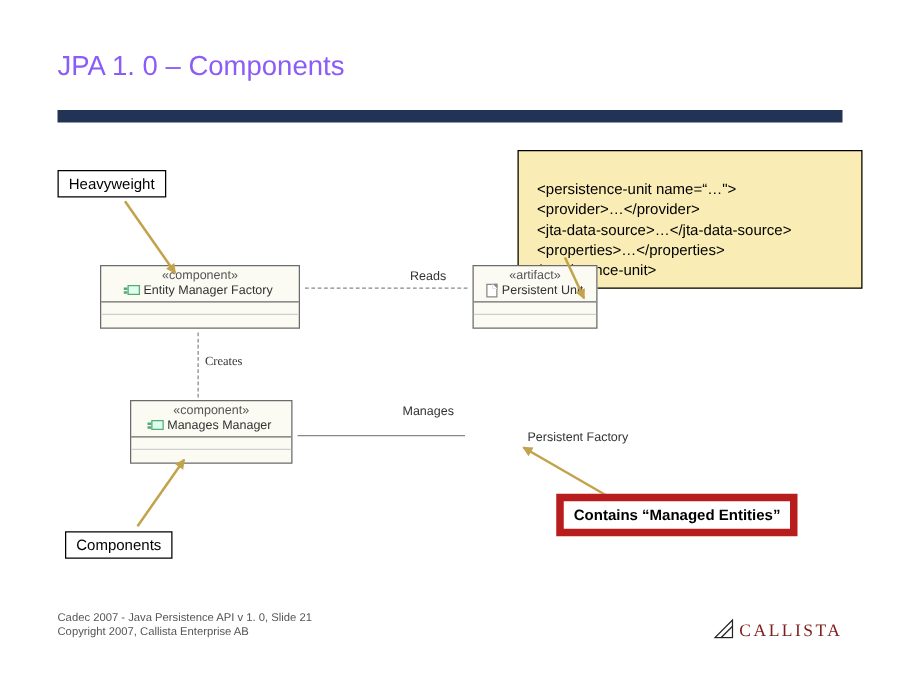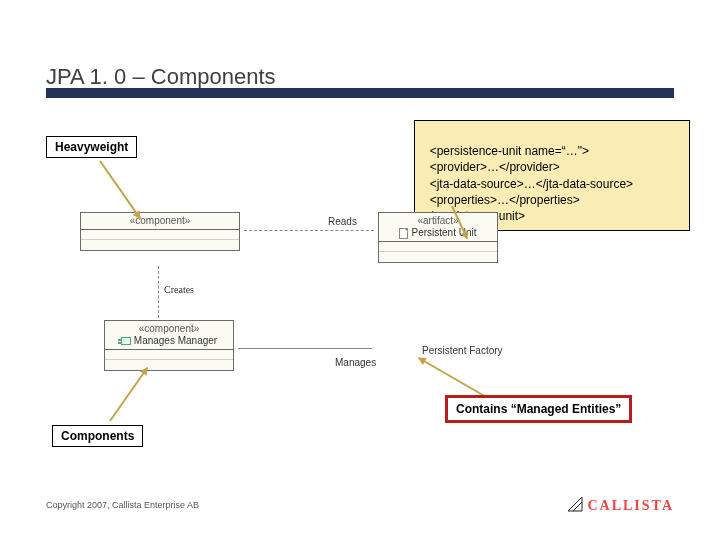--- a/index.html
+++ b/index.html
@@ -8,53 +8,53 @@
     width: 720px;
     height: 540px;
     font-family: Verdana, Arial, sans-serif;
     background: #fff;
     position: relative;
     overflow: hidden;
   }
   .title {
     position: absolute;
     left: 46px;
-    top: 64px;
+    top: 40px;
     font-size: 22px;
-    color: #404040;
+    color: #8b5cf6;
   }
   .rule {
     position: absolute;
     left: 46px;
     top: 88px;
     width: 628px;
     height: 10px;
     background: #223355;
   }
   .callout {
     position: absolute;
     border: 1px solid #000;
     background: #fff;
     padding: 3px 8px;
     font-size: 12px;
-    font-weight: bold;
+    font-weight: normal;
   }
   .xmlbox {
     position: absolute;
     background: #f9ecb5;
     border: 1px solid #000;
     padding: 6px 8px;
     font-family: Arial, sans-serif;
     font-size: 12px;
     line-height: 1.35;
     white-space: pre;
   }
   .managed {
     position: absolute;
-    border: 3px solid #b91c1c;
+    border: 6px solid #b91c1c;
     background: #fff;
     padding: 4px 8px;
     font-size: 12px;
     font-weight: bold;
   }
   
   .uml {
     position: absolute;
     border: 1px solid #6b6b6b;
     background: #fbfbf4;
@@ -105,22 +105,21 @@
     color:#555;
     line-height:1.3;
   }
   .logo {
     position:absolute;
     right:46px;
     bottom:26px;
     font-family: Georgia, serif;
     font-size:14px;
     letter-spacing:2px;
-    color:#ef4444;
-    font-weight:bold;
+    color:#7f1d1d;
   }
   .logo svg { vertical-align:-2px; margin-right:4px; }
   
   .arrow {
     position:absolute;
     background:#c2a24a;
     height:2px;
     transform-origin: left center;
   }
   .arrow::after{
@@ -142,26 +141,27 @@
   <span>&lt;persistence-unit name=“…"&gt;</span>
 <span>  &lt;provider&gt;…&lt;/provider&gt;</span>
 <span>  &lt;jta-data-source&gt;…&lt;/jta-data-source&gt;</span>
 <span>  &lt;properties&gt;…&lt;/properties&gt;</span>
 <span>&lt;/persistence-unit&gt;</span>
 </div>
 
 <div class="uml" style="left:80px; top:212px; width:160px;">
   <div class="hdr">
     <div class="stereo">«component»</div>
+    <div><span class="icon"></span><span>Entity Manager Factory</span></div>
   </div>
   <div class="row"></div>
     <div class="row" style="border-bottom:none"></div>
 </div>
 
-<div class="uml" style="left:378px; top:212px; width:120px;">
+<div class="uml" style="left:378px; top:212px; width:100px;">
   <div class="hdr">
     <div class="stereo">«artifact»</div>
     <div><span class="artifact-icon"></span><span>Persistent Unit</span></div>
   </div>
   <div class="row"></div>
     <div class="row" style="border-bottom:none"></div>
 </div>
 
 <div class="uml" style="left:104px; top:320px; width:130px;">
   <div class="hdr">
@@ -169,37 +169,37 @@
     <div><span class="icon"></span><span>Manages Manager</span></div>
   </div>
   <div class="row"></div>
     <div class="row" style="border-bottom:none"></div>
 </div>
 
 <div class="plain-label" style="left:378px; top:345px;">Persistent Factory</div>
 
 <div class="plain-label" style="left:284px; top:216px;">Reads</div>
 <div class="plain-label" style="left:120px; top:284px;font-family:Liberation Serif, serif;">Creates</div>
-<div class="plain-label" style="left:278px; top:357px;margin-left:13px;">Manages</div>
+<div class="plain-label" style="left:278px; top:324px;">Manages</div>
 
 <div style="position:absolute; left:244px; top:230px; width:130px; height:0; border-top:1px dashed #888;"></div>
 <div style="position:absolute; left:158px; top:266px; height:52px; width:0; border-left:1px dashed #888;"></div>
 <div style="position:absolute; left:238px; top:348px; width:134px; height:0; border-top:1px solid #888;"></div>
 
 <div class="arrow" style="left:100px; top:160px; width:70px; transform:rotate(55deg);"></div>
 <div class="arrow" style="left:452px; top:205px; width:36px; transform:rotate(65deg);"></div>
 <div class="arrow" style="left:488px; top:397px; width:80px; transform:rotate(210deg);"></div>
 <div class="arrow" style="left:110px; top:420px; width:65px; transform:rotate(-55deg);"></div>
 
 <div class="managed" style="left:445px; top:395px;">Contains “Managed Entities”</div>
 
 <div class="callout" style="left:52px; top:425px;">Components</div>
 
 <div class="footer">
-  <br>
+  <span>Cadec 2007 - Java Persistence API v 1. 0, Slide 21</span><br>
   <span>Copyright 2007, Callista Enterprise AB</span>
 </div>
 
 <div class="logo">
   <svg width="16" height="16">
       <polygon points="1,15 15,15 15,1" fill="none" stroke="#222" stroke-width="1"></polygon>
       <line x1="6" y1="15" x2="15" y2="6" stroke="#222"></line>
     </svg><span>CALLISTA</span>
 </div>
 

